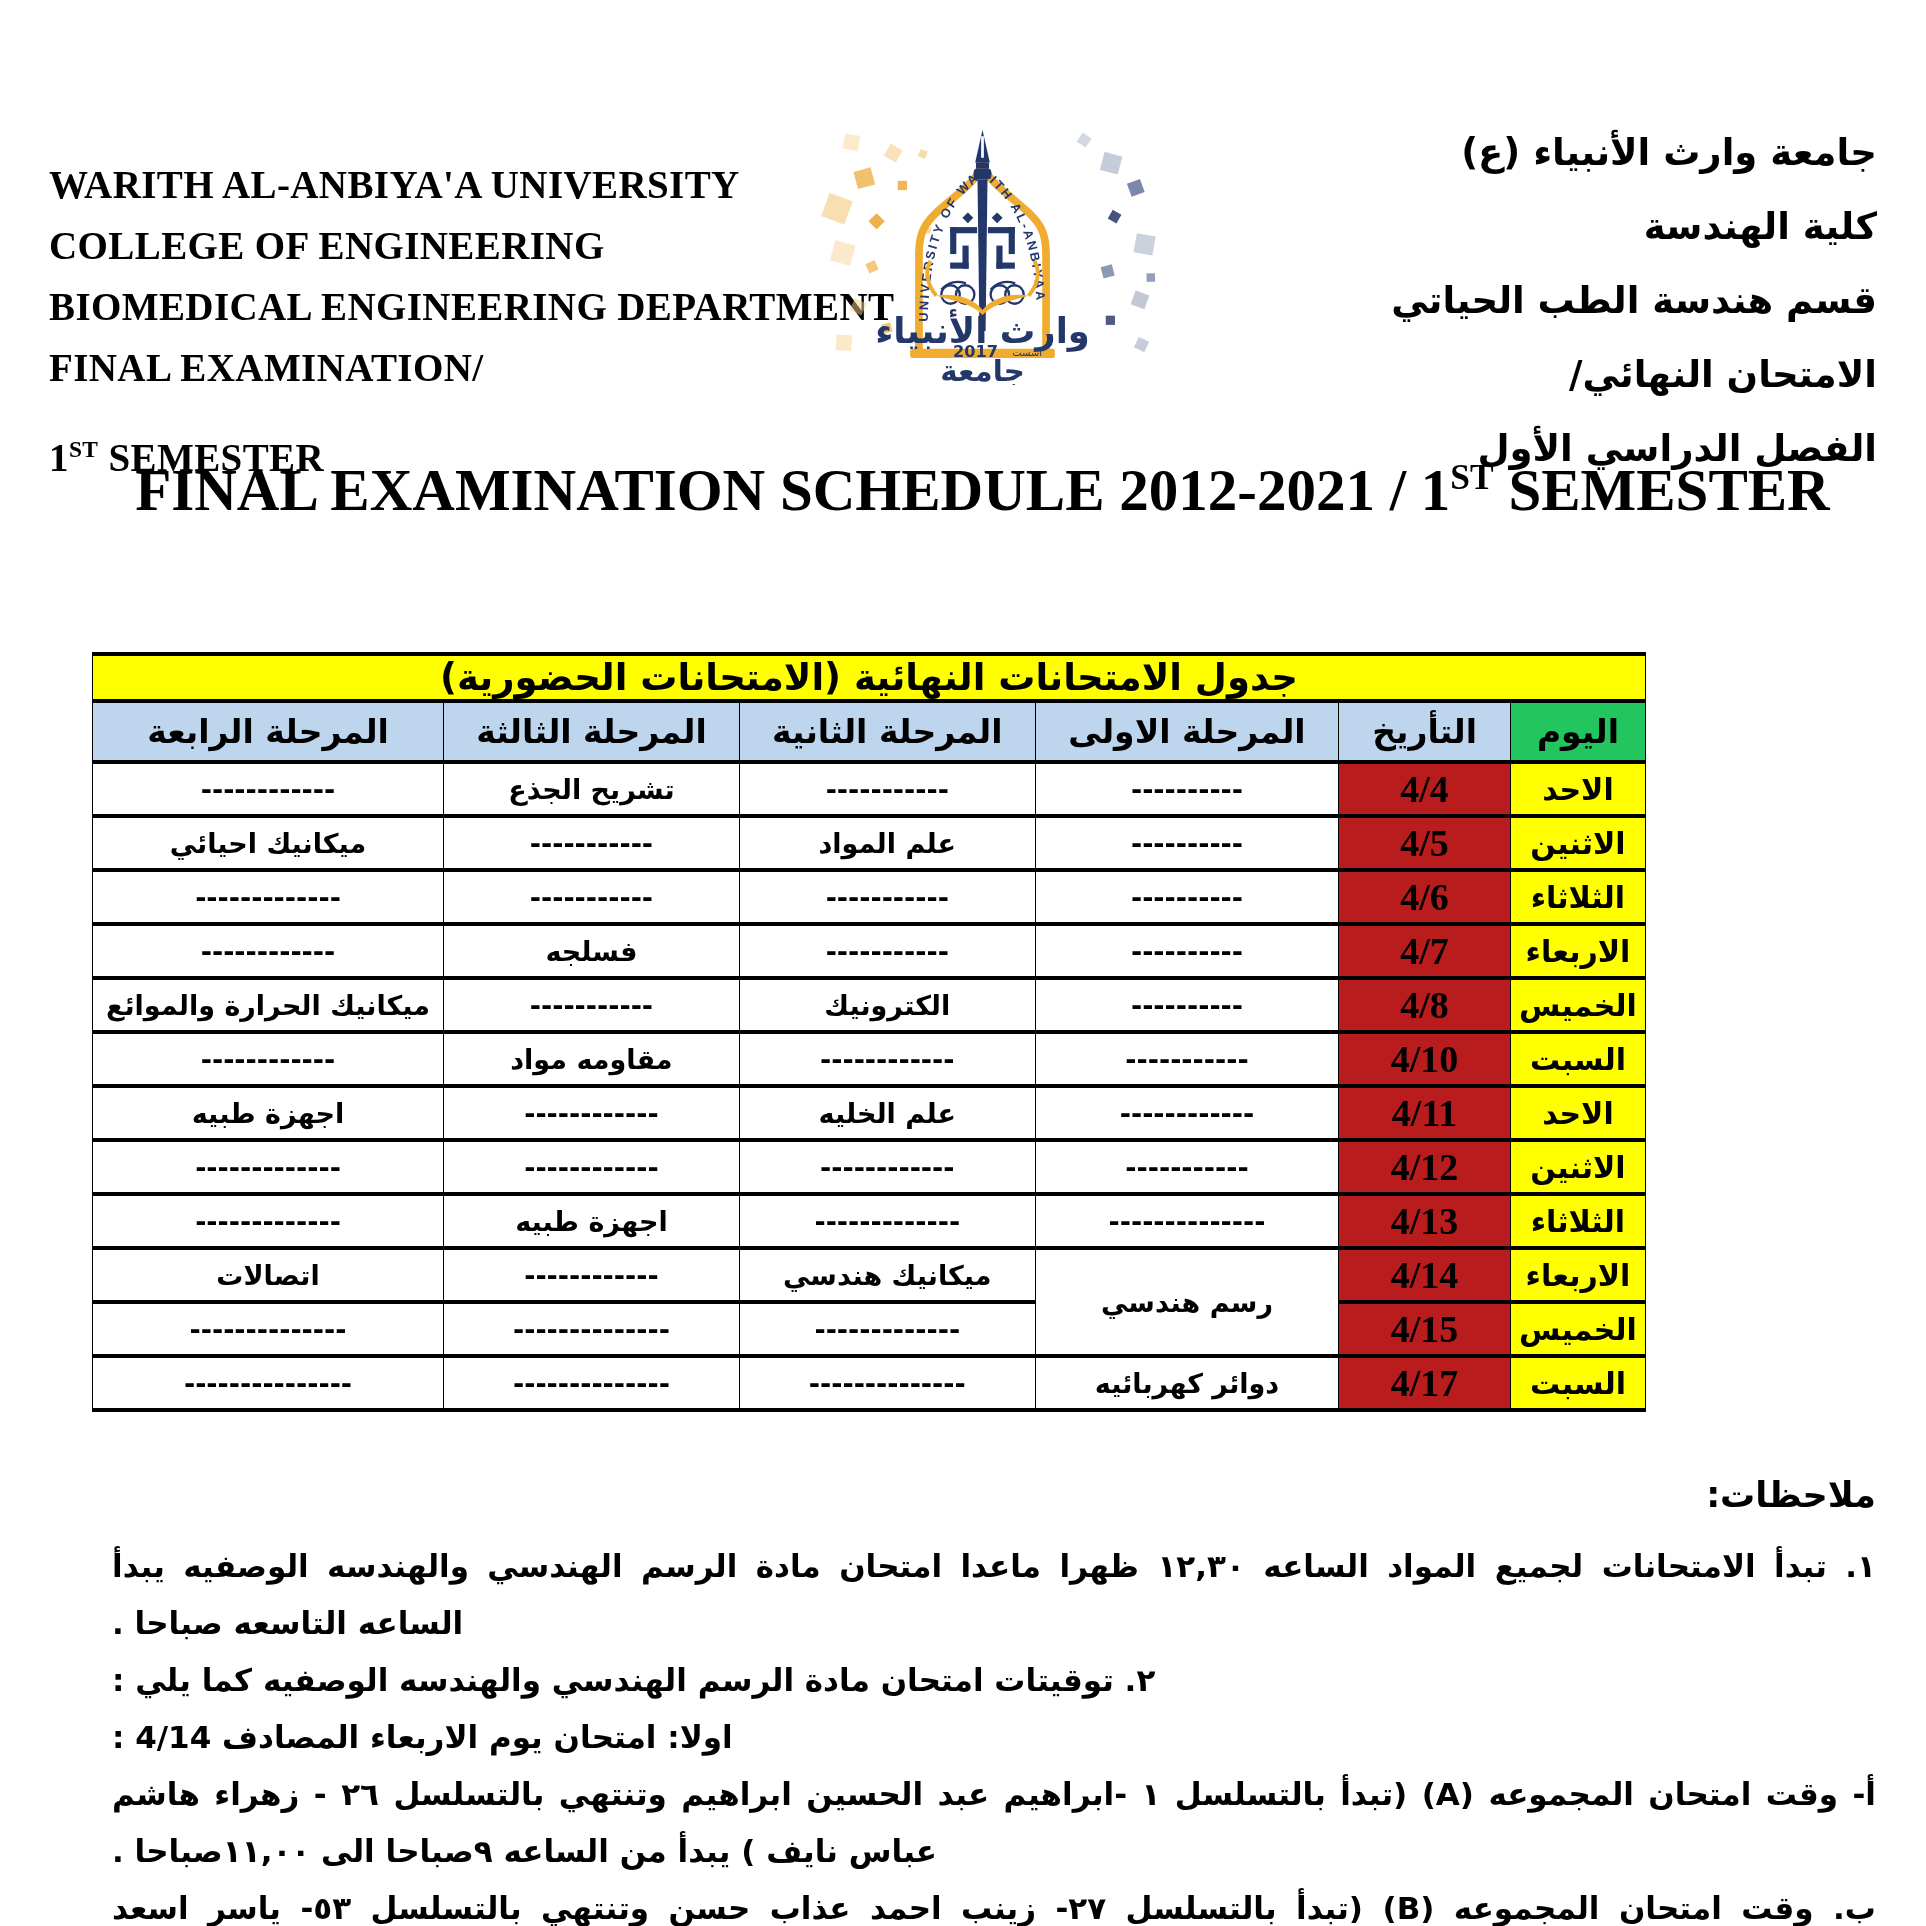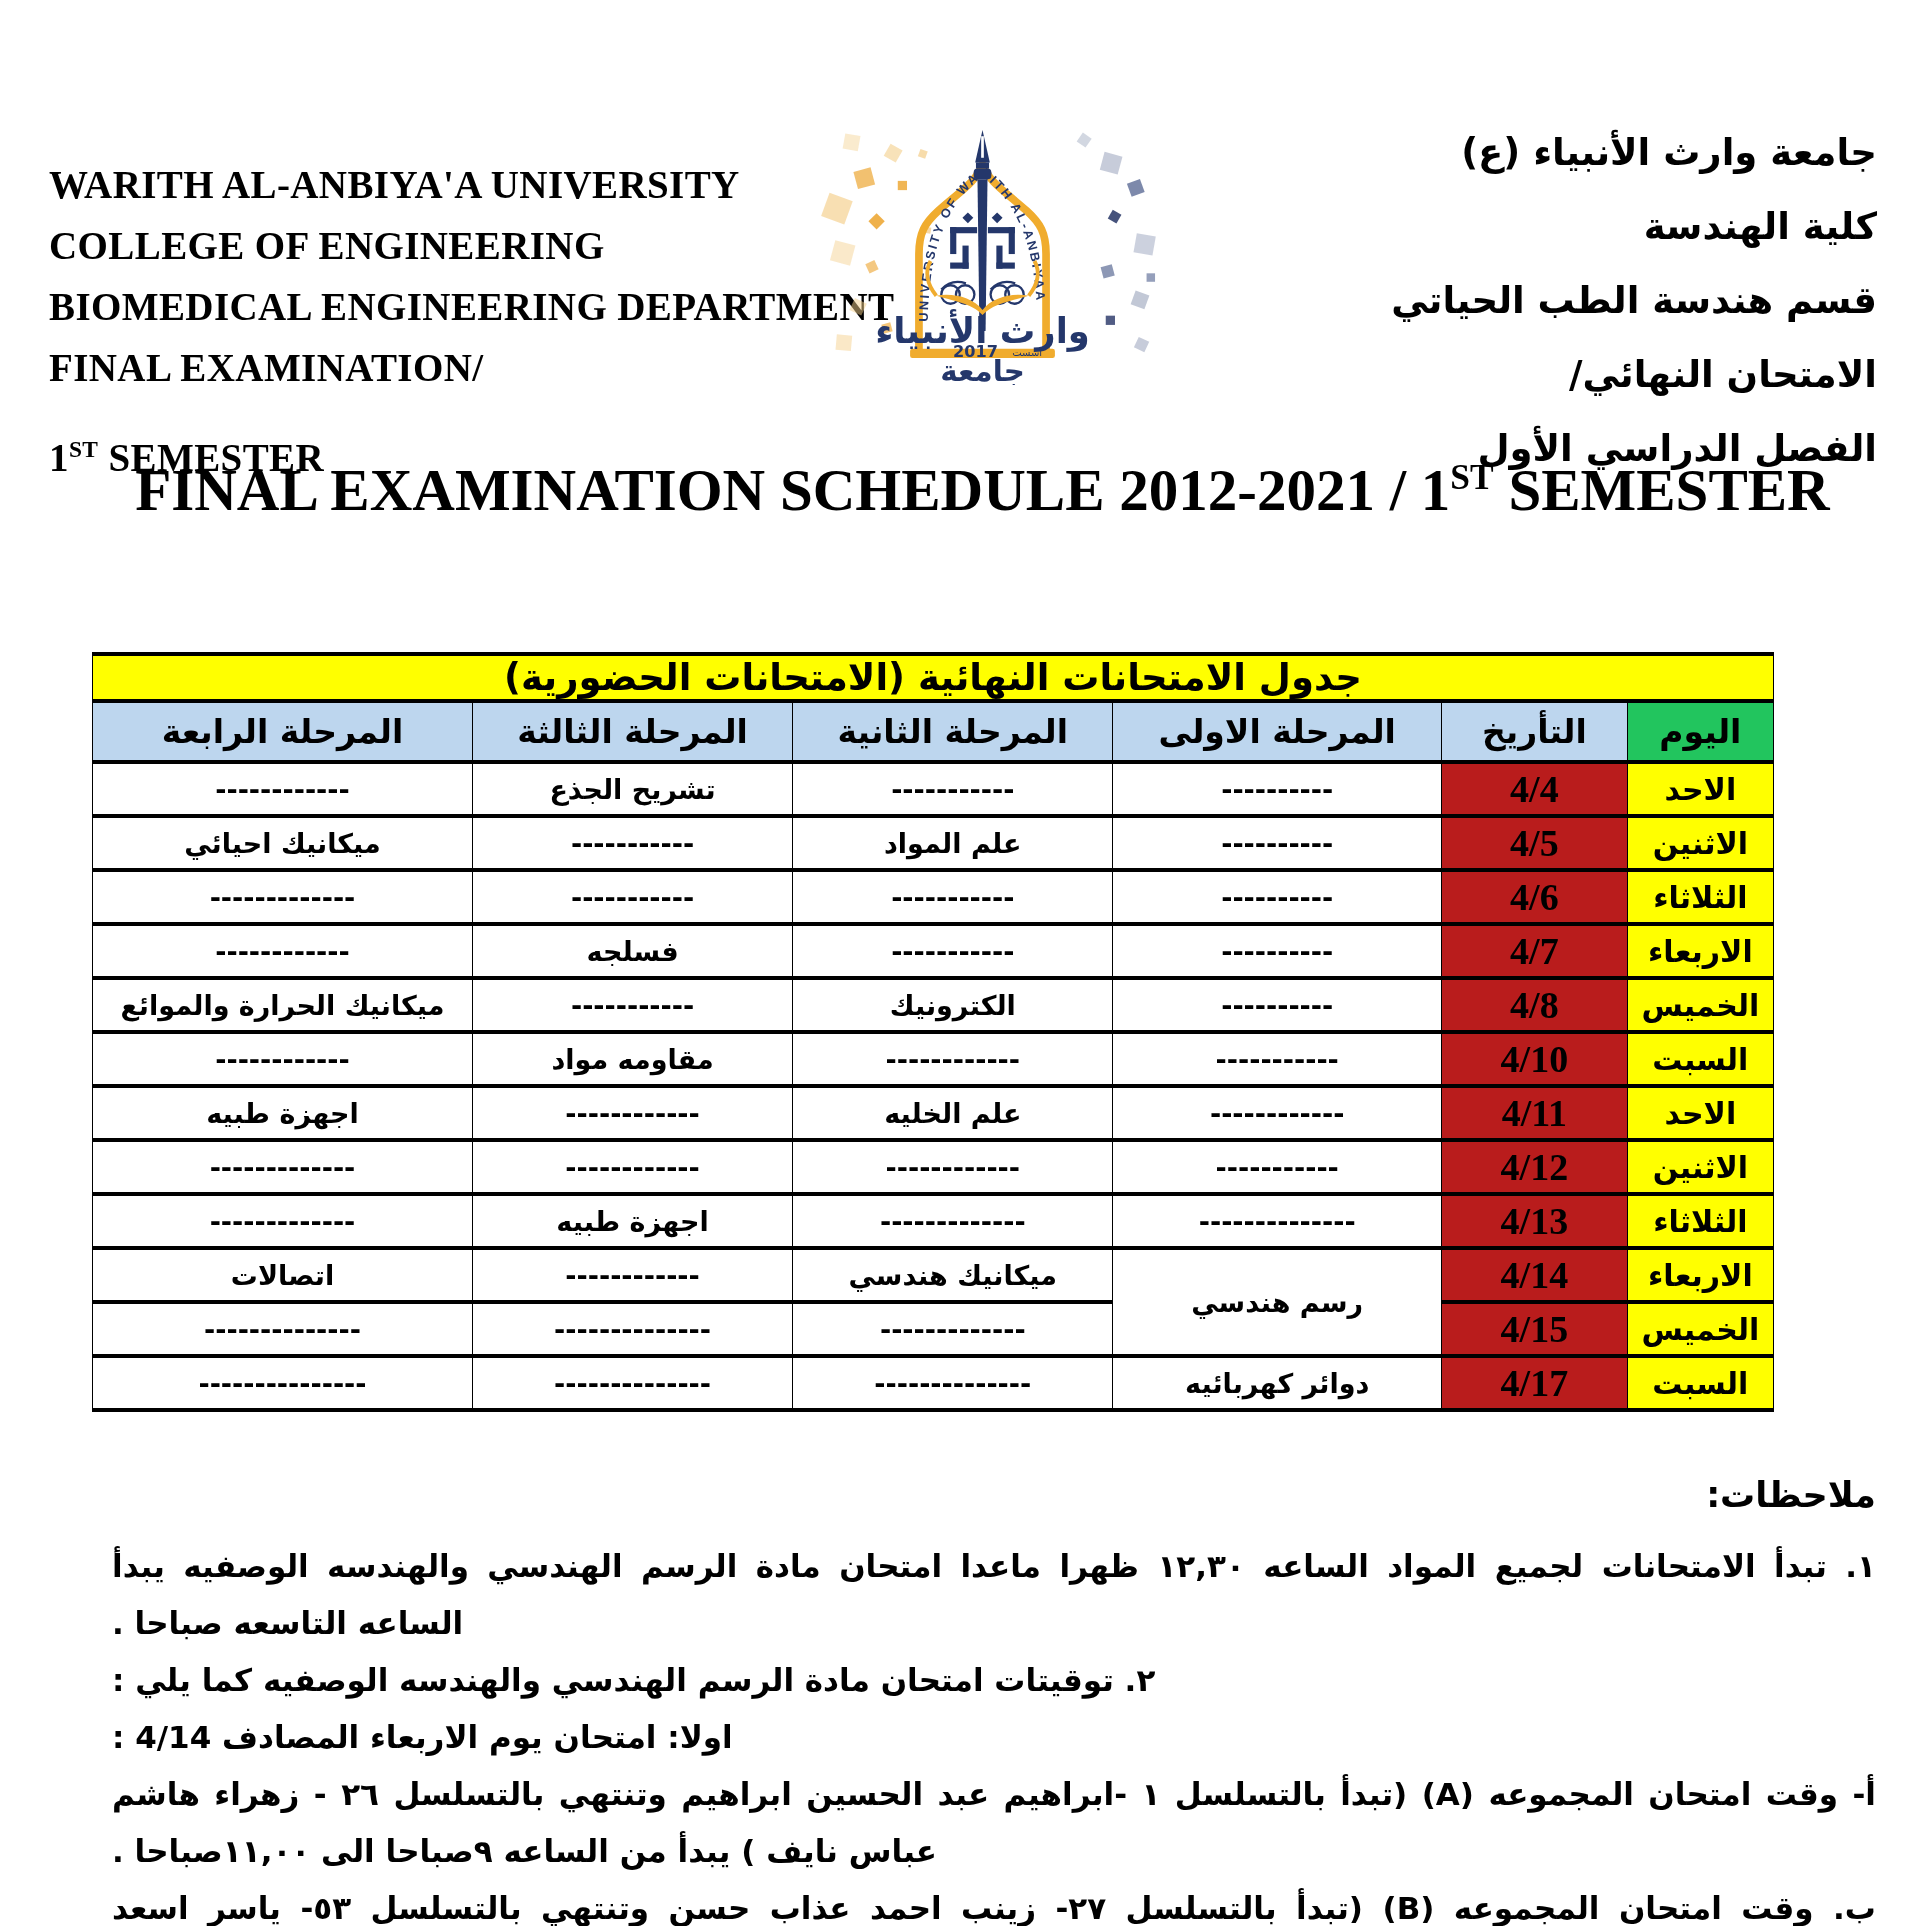--- a/index.html
+++ b/index.html
@@ -26,21 +26,21 @@
   .logo-wrap { position:absolute; left:809px; top:100px; width:347px; height:285px; }
 
   
   .doc-title {
     position:absolute; left:0; top:456px; width:100%; text-align:center;
     font-family:"Liberation Serif", serif; font-weight:bold; font-size:59px;
   }
 
   
   .exam-table {
-    position:absolute; left:92px; top:652px; width:1682px;
+    position:absolute; left:92px; top:652px; width:1554px;
     border-collapse:collapse; direction:rtl; table-layout:fixed;
   }
   .exam-table td, .exam-table th {
     border:1.9px solid #000; border-top-width:4.6px; border-bottom-width:4.6px;
     text-align:center; vertical-align:middle; font-weight:bold; overflow:hidden;
   }
   .banner-row td { background:#ffff00; font-size:37px; height:46px; }
   .head-row th { background:#bdd6ee; font-size:33px; height:61px; }
   .head-row th.day-col { background:#22c55e; }
   .data-row td { height:54px; font-size:27px; background:#ffffff; }

